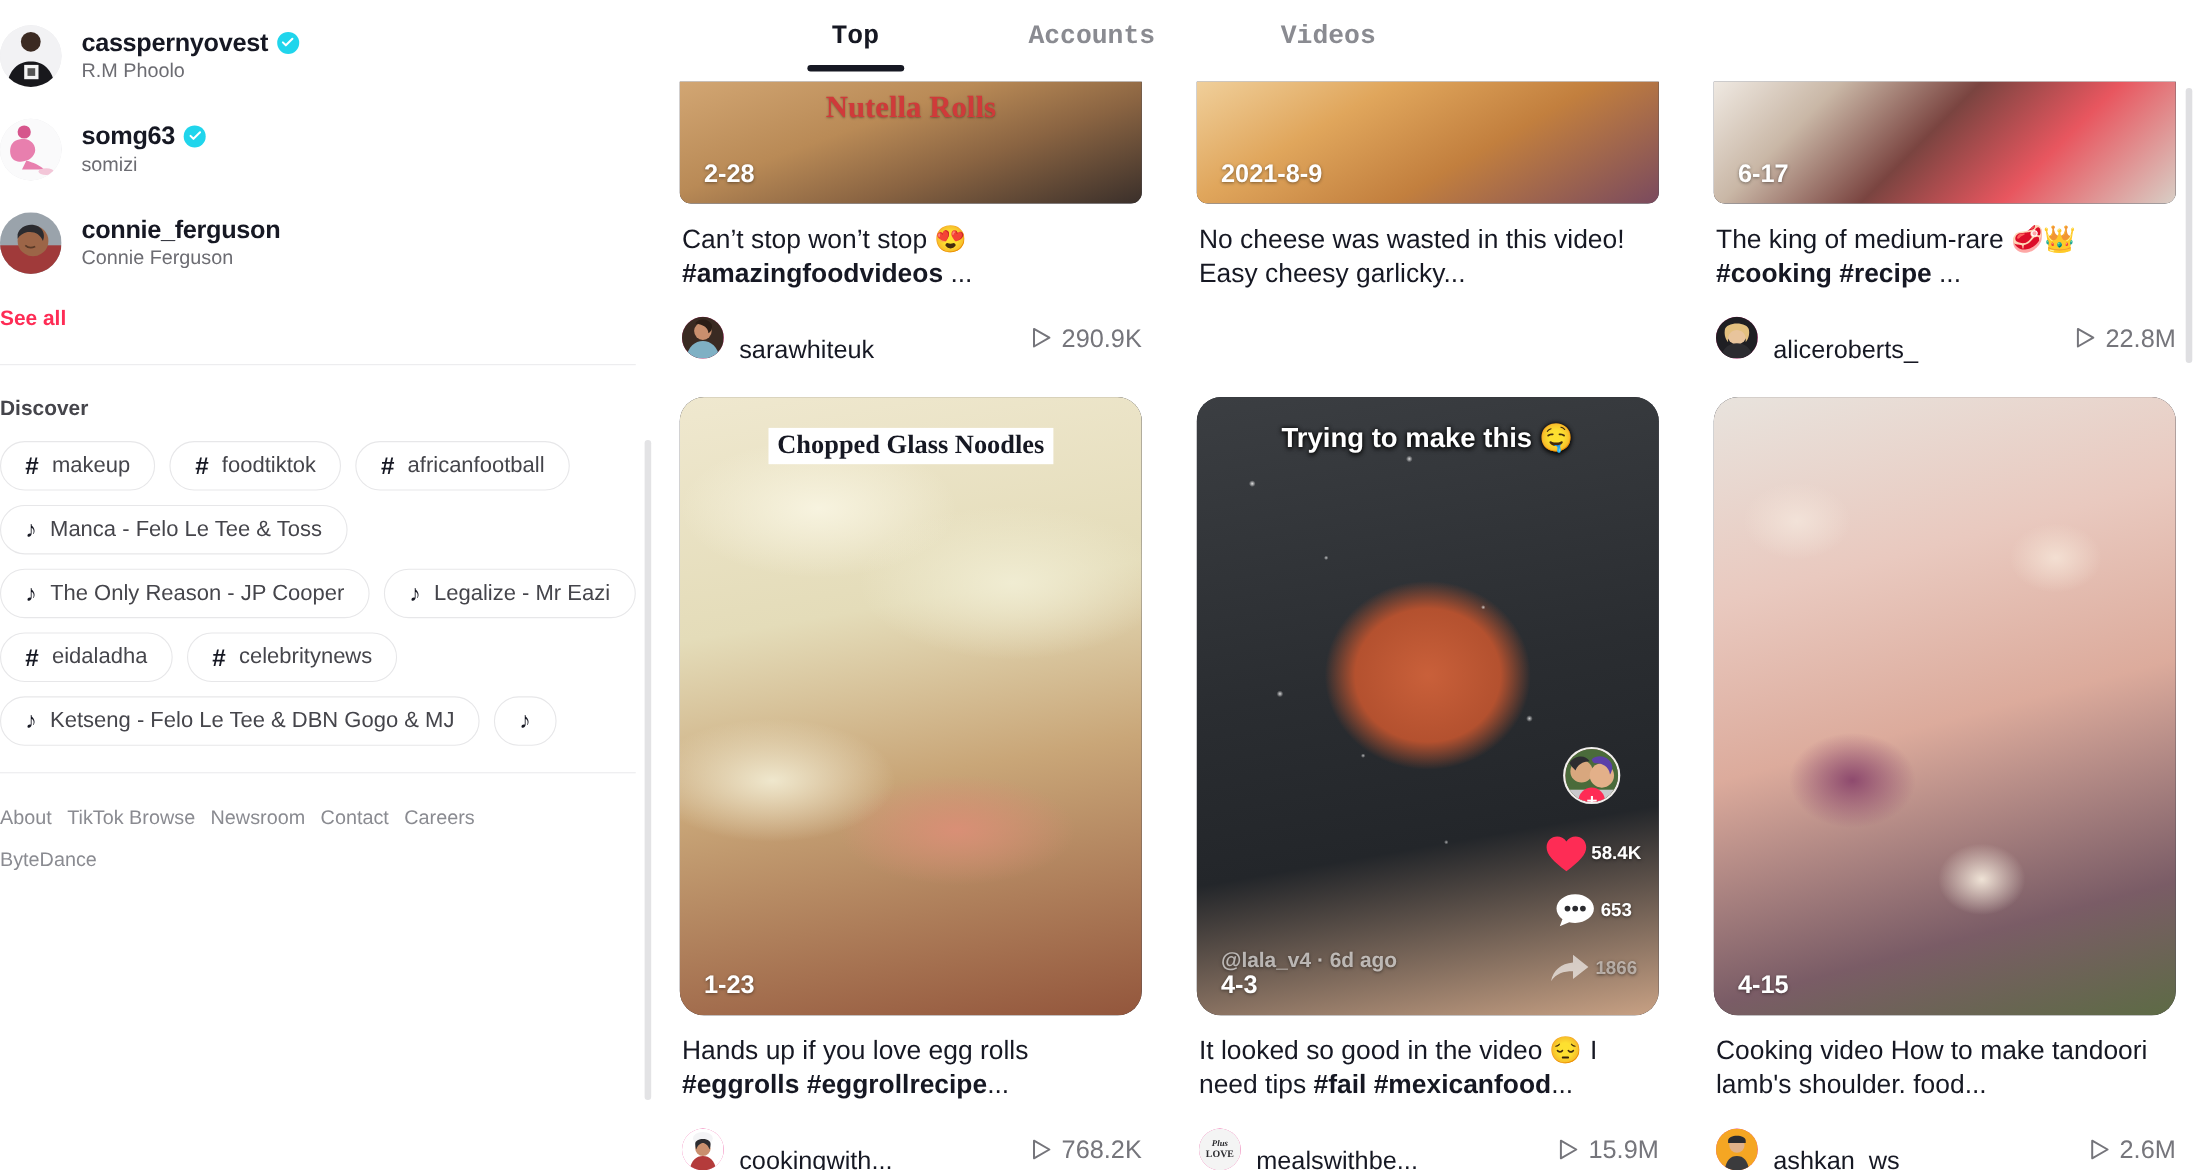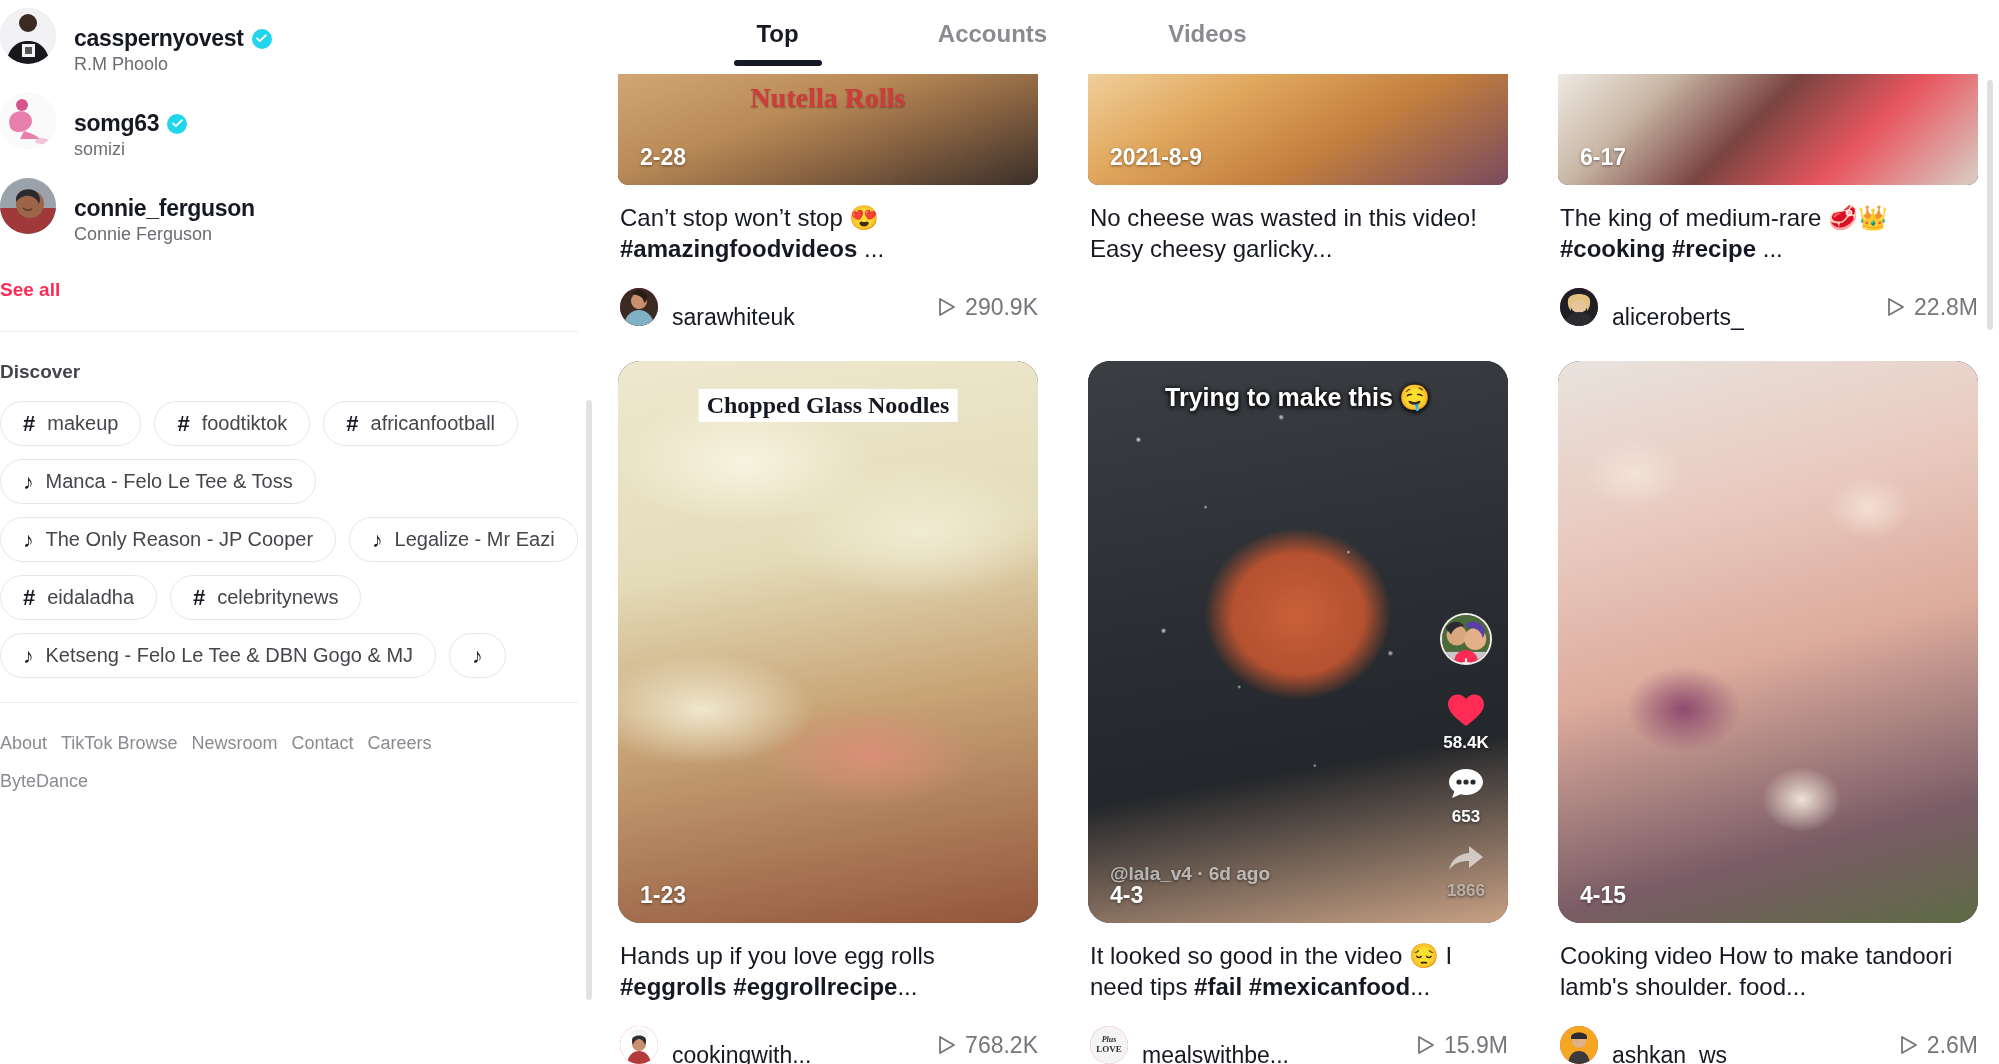--- a/index.html
+++ b/index.html
@@ -11,21 +11,21 @@
   }
   .app { display: flex; width: 1999px; height: 1064px; position: relative; }
 
   
   .sidebar {
     width: 600px; height: 1064px; flex: 0 0 600px;
     padding: 0 22px 0 0; position: relative;
     background: #fff;
   }
   .suggested { padding: 8px 0 0 0; }
-  .acct-row { display: flex; gap: 18px; height: 85px; cursor: pointer; }
+  .acct-row { display: flex; align-items: center; gap: 18px; height: 85px; cursor: pointer; }
   .avatar {
     width: 56px; height: 56px; border-radius: 50%;
     flex: 0 0 56px; overflow: hidden; position: relative;
     background: #e9e9ec;
   }
   .avatar svg { display: block; width: 100%; height: 100%; }
   .acct-text { display: flex; flex-direction: column; justify-content: center; gap: 2px; }
   .acct-name {
     font-size: 23px; font-weight: 700; color: #161823;
     letter-spacing: -0.3px; display: flex; align-items: center; gap: 8px;
@@ -72,21 +72,21 @@
   .sb-scroll {
     position: absolute; right: 8px; top: 400px;
     width: 6px; height: 600px; border-radius: 3px; background: #e3e3e5;
   }
 
   
   .main { flex: 1; height: 1064px; position: relative; overflow: hidden; }
   .tabs {
     display: flex; align-items: flex-start; gap: 0;
     padding: 20px 0 0 70px; height: 74px; background: #fff;
-    position: relative; z-index: 5;
+    position: relative; z-index: 5; font-family: Liberation Mono, monospace;
   }
   .tab {
     font-size: 24px; color: #8a8b91; font-weight: 600;
     width: 215px; text-align: center; cursor: pointer;
     position: relative; padding-bottom: 18px;
   }
   .tab.active { color: #161823; font-weight: 700; }
   .tab.active::after {
     content: ""; position: absolute; left: 50%; transform: translateX(-50%);
     bottom: 0; width: 88px; height: 6px; background: #161823; border-radius: 3px;
@@ -143,21 +143,21 @@
     border: 2px solid rgba(255,255,255,.9); overflow: hidden;
     position: relative; margin-bottom: 14px; background: #7c5a4a;
   }
   .rail-plus {
     position: absolute; left: 50%; transform: translateX(-50%);
     bottom: -11px; width: 24px; height: 24px; border-radius: 50%;
     background: #fe2c55; color: #fff; font-size: 17px; font-weight: 700;
     display: flex; align-items: center; justify-content: center;
     line-height: 1; z-index: 2;
   }
-  .rail-item { display: flex; flex-direction: column; align-items: center; gap: 2px; }
+  .rail-item { display: flex; align-items: center; gap: 2px; }
   .rail-ico { width: 42px; height: 42px; display: flex; align-items: center; justify-content: center; }
   .rail-count {
     color: #fff; font-size: 17px; font-weight: 700;
     text-shadow: 0 1px 3px rgba(0,0,0,.55);
   }
   .rail-count.dim { color: rgba(255,255,255,.5); }
 
   .caption {
     font-size: 24px; line-height: 1.28; color: #161823;
     padding: 18px 0 0 2px; height: 82px; overflow: hidden;

